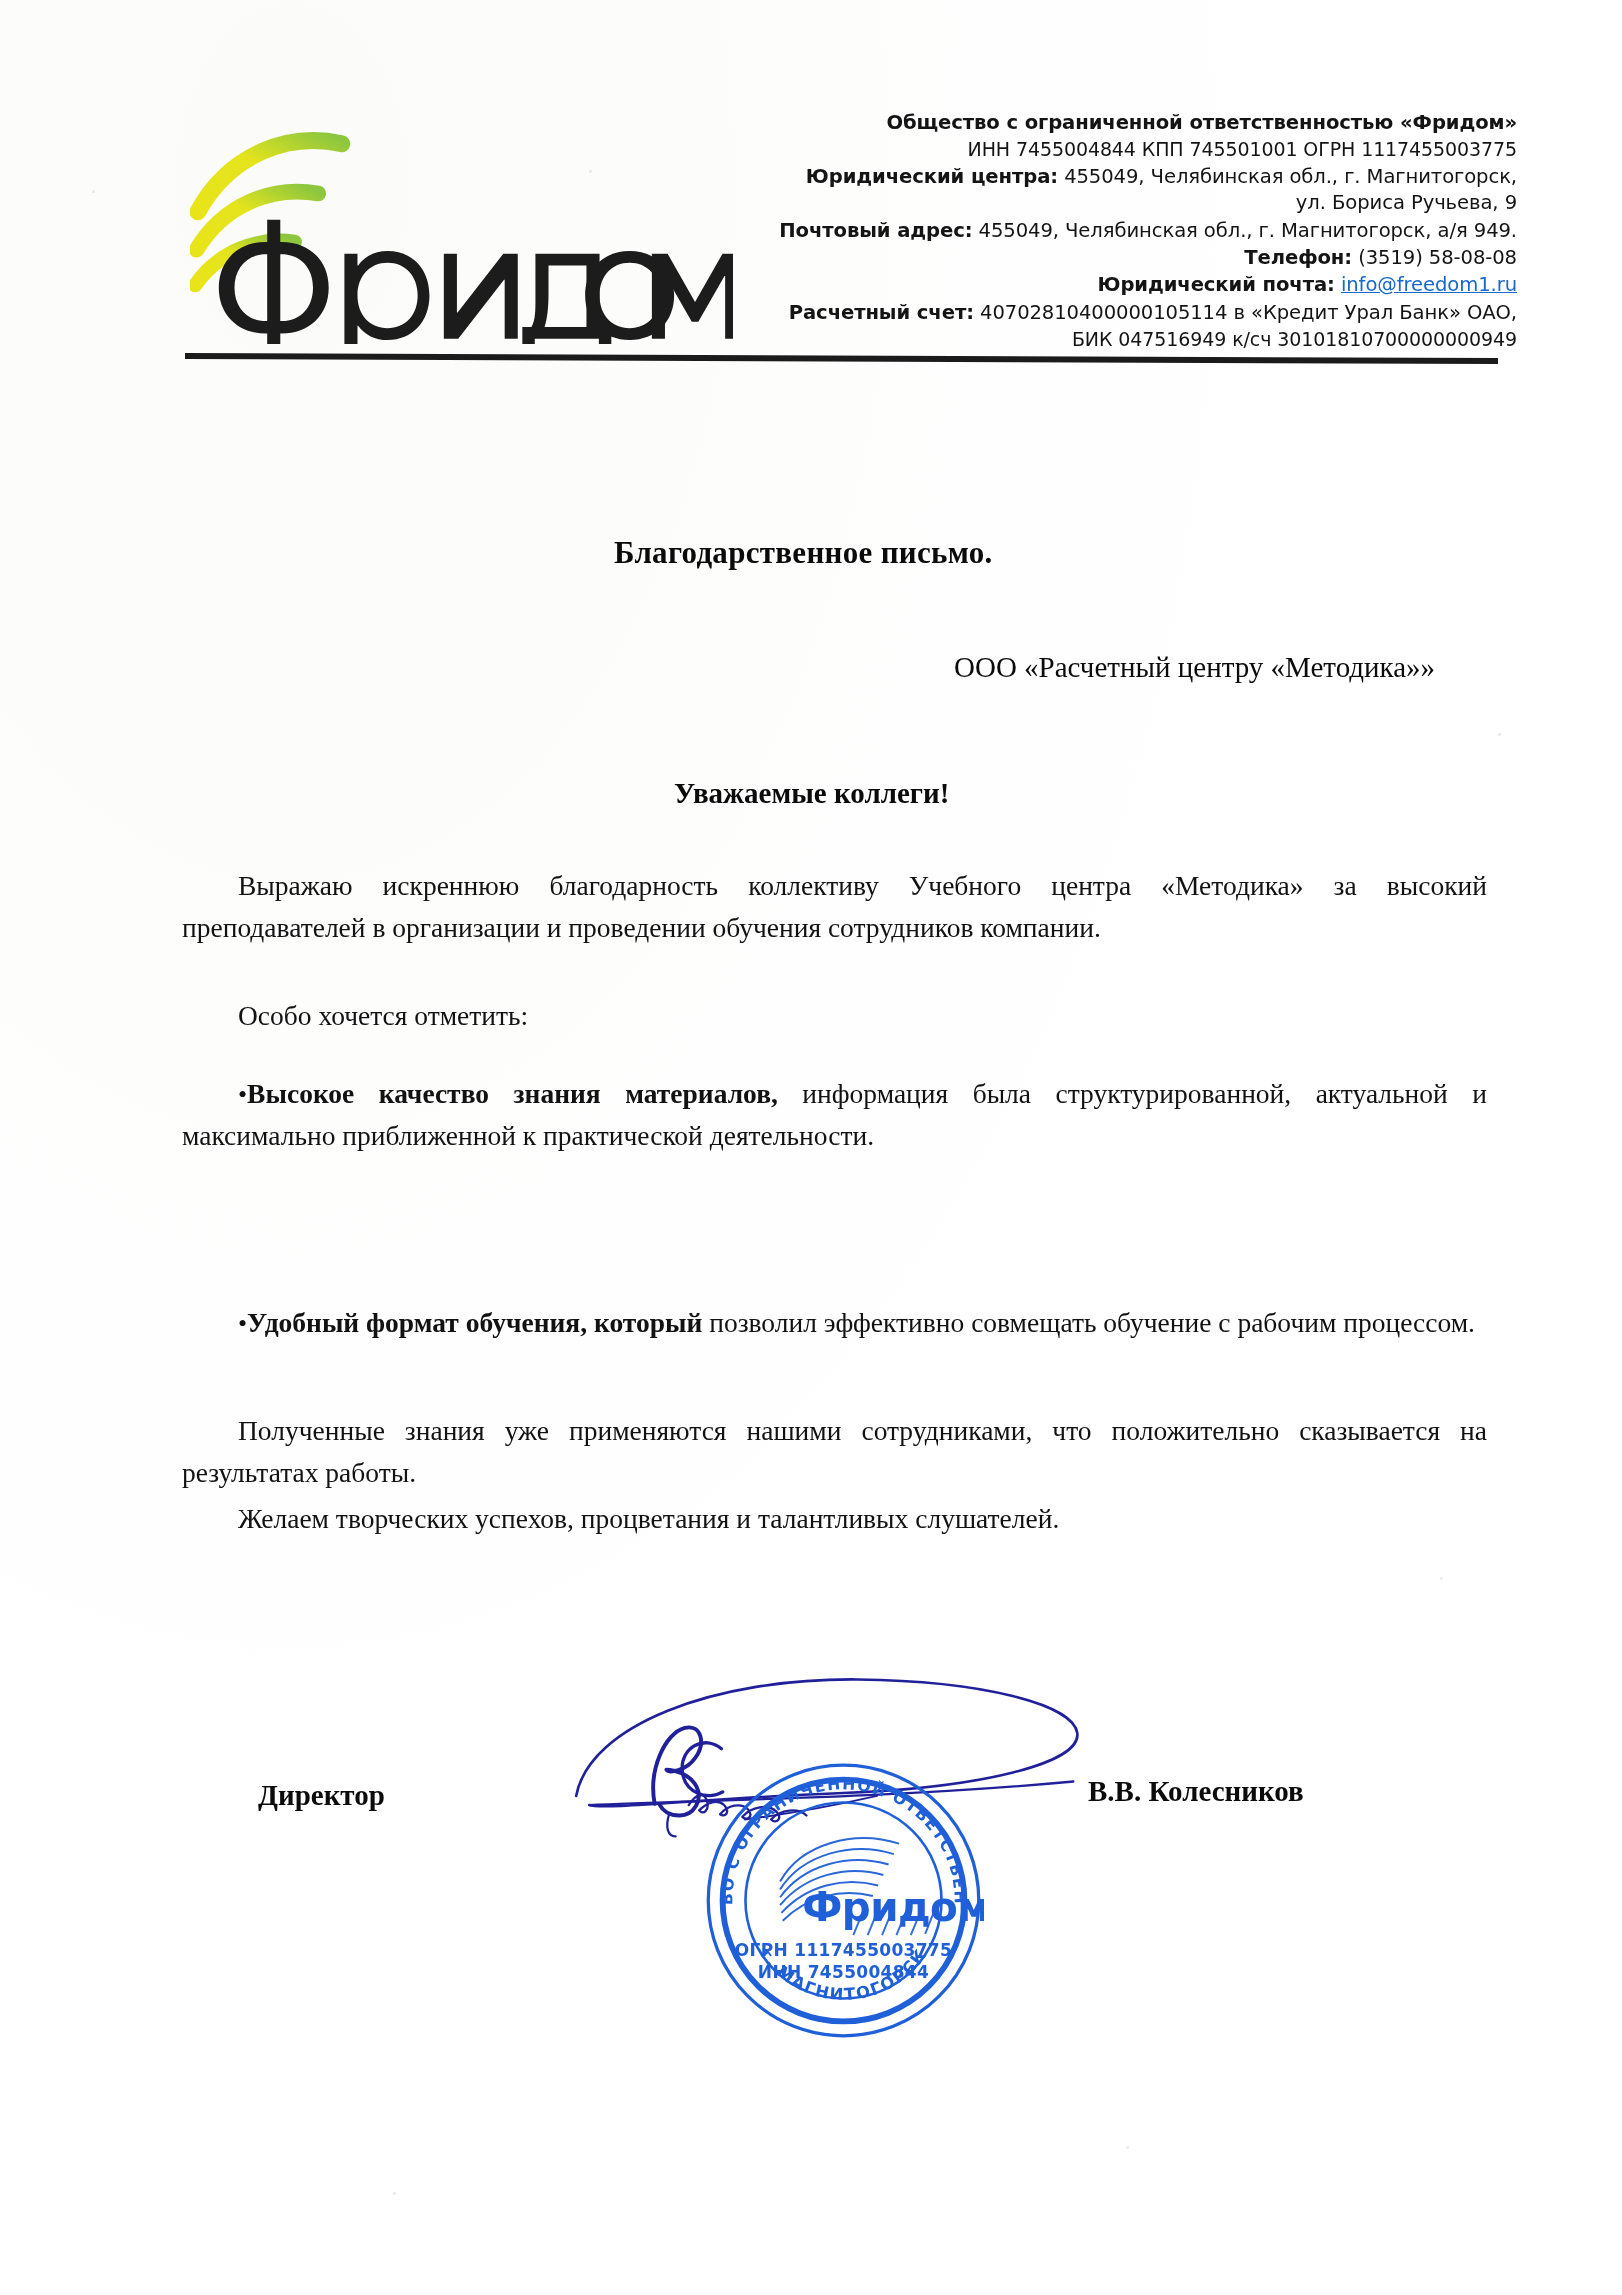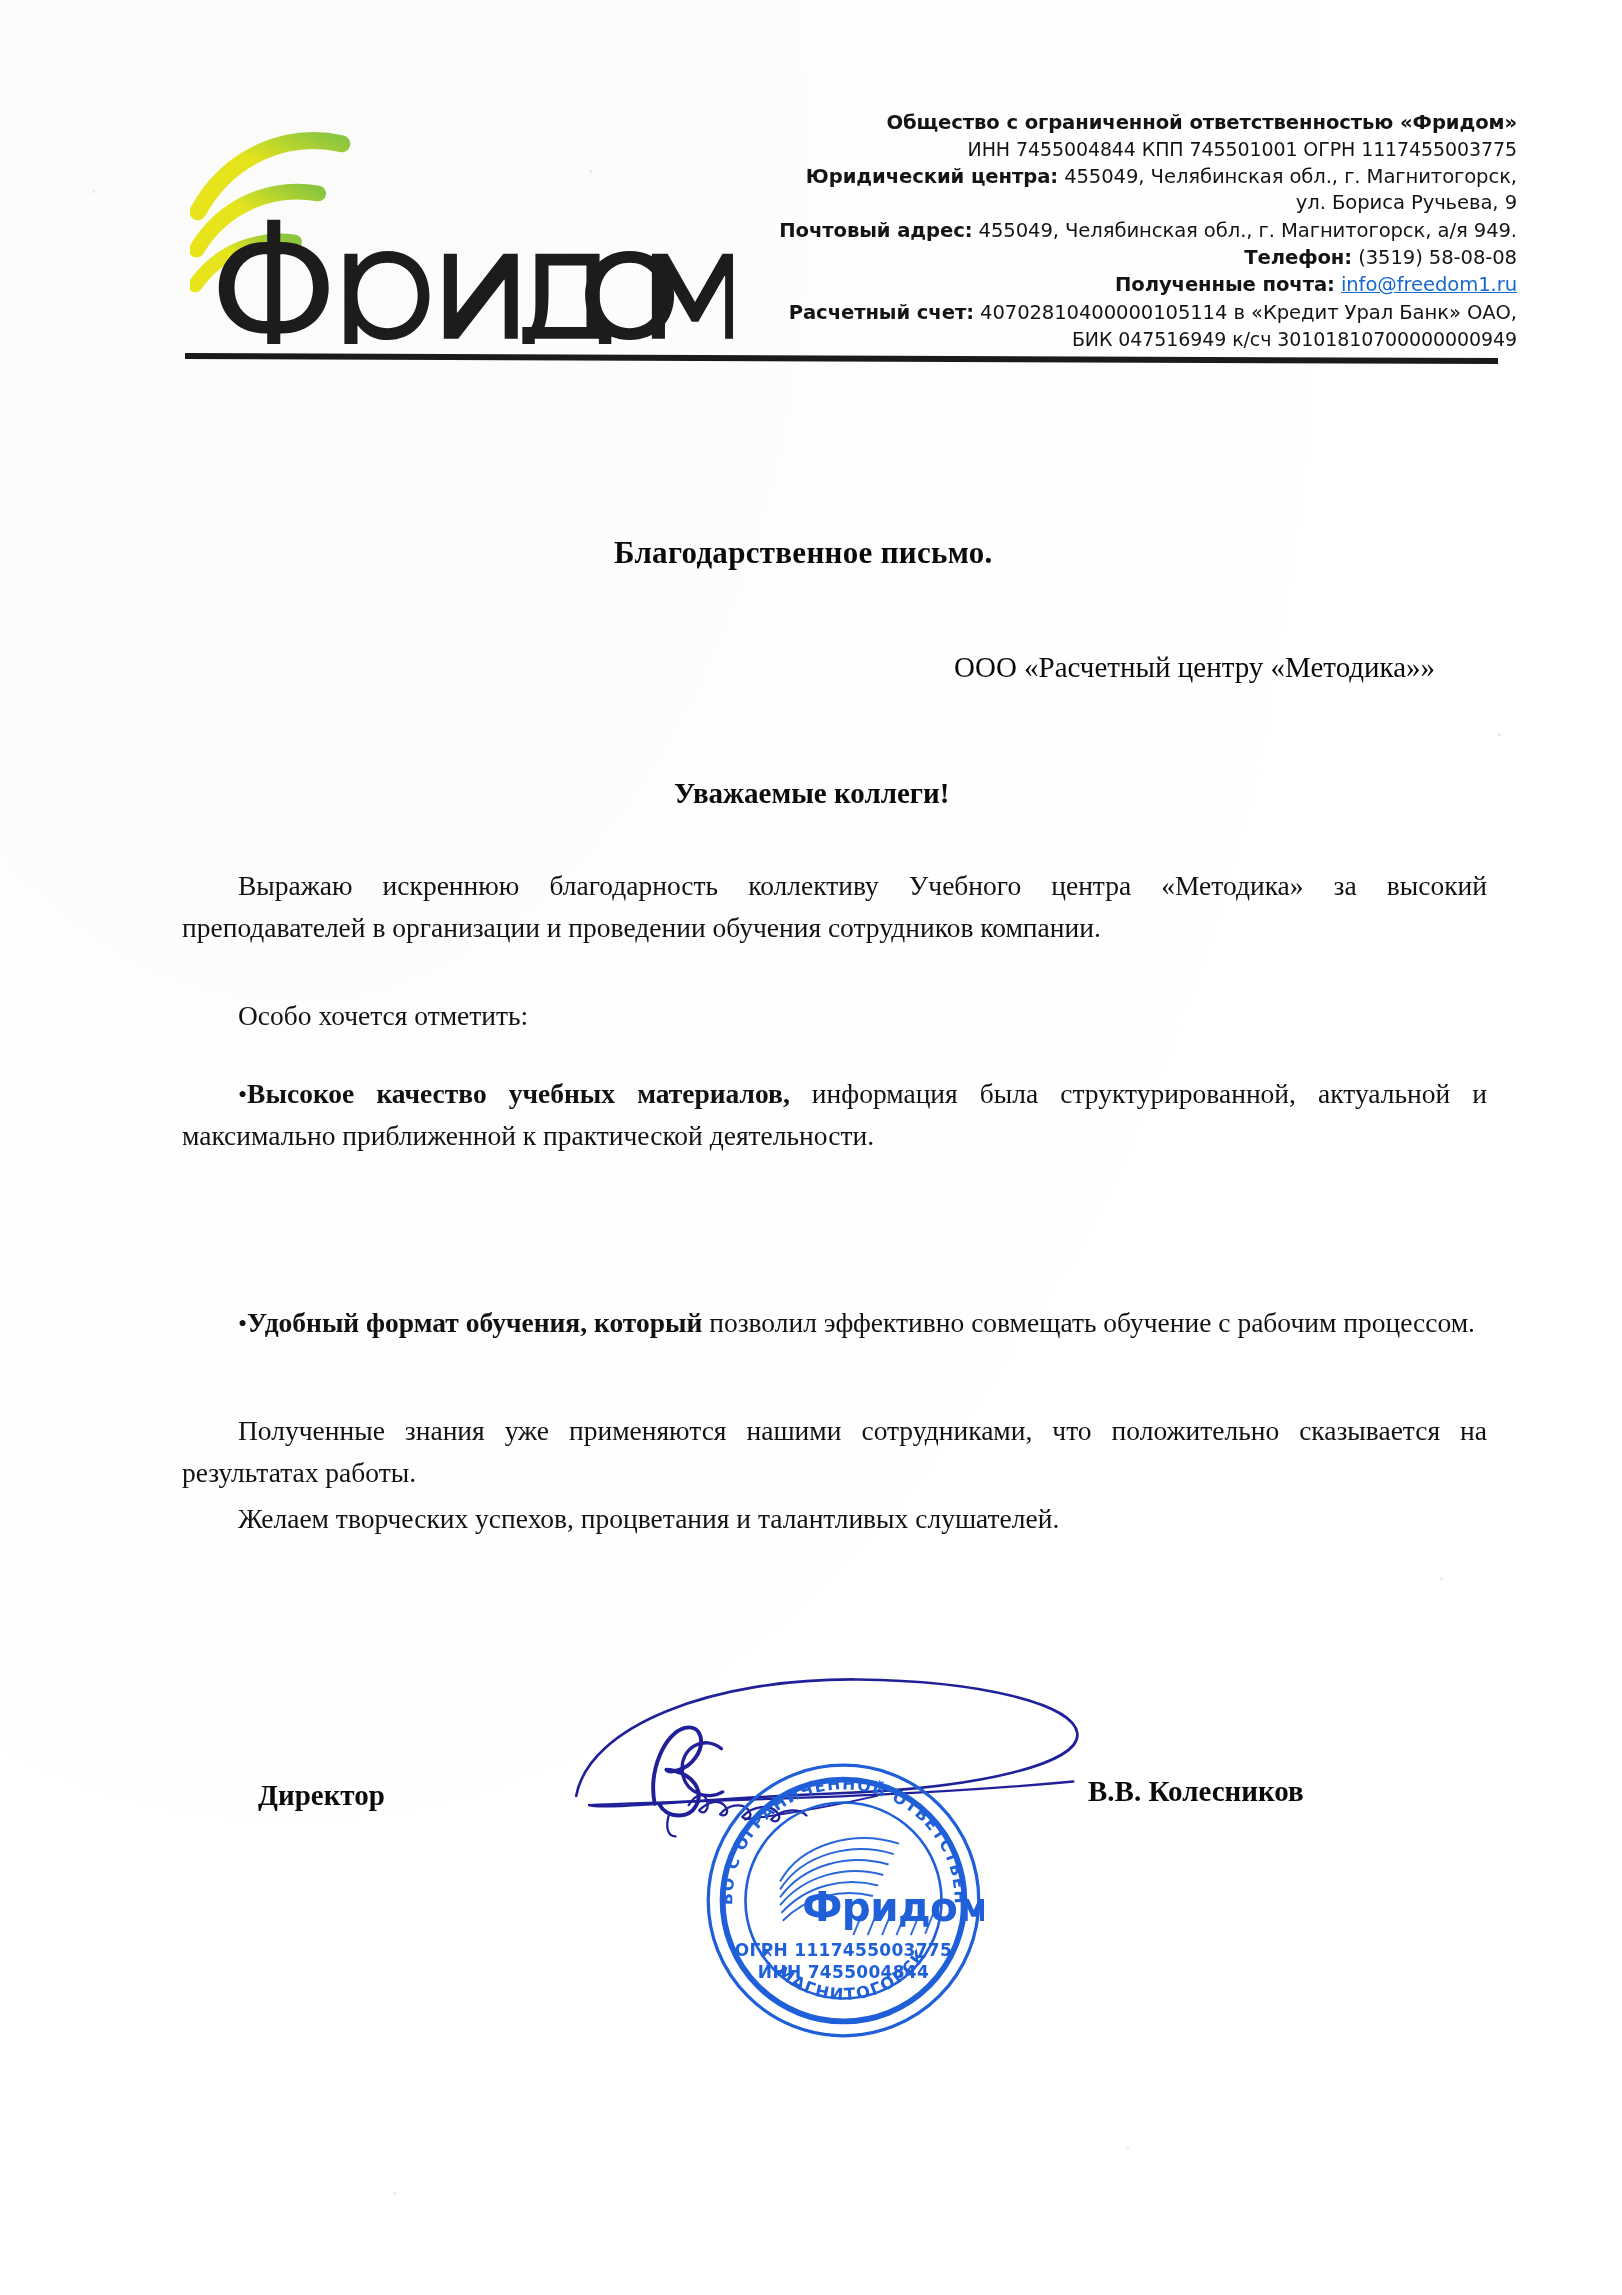--- a/index.html
+++ b/index.html
@@ -147,21 +147,21 @@
       </div>
       <div class="ln">
         <b>Почтовый адрес:</b>
         <span>455049, Челябинская обл., г. Магнитогорск, а/я 949.</span>
       </div>
       <div class="ln">
         <b>Телефон:</b>
         <span>(3519) 58-08-08</span>
       </div>
       <div class="ln">
-        <b>Полученные почта:</b>
+        <b>Юридический почта:</b>
         <a class="mail-link" href="#">info@freedom1.ru</a>
       </div>
       <div class="ln">
         <b>Расчетный счет:</b>
         <span>40702810400000105114 в «Кредит Урал Банк» ОАО,</span>
       </div>
       <div class="ln tight">БИК 047516949 к/сч 30101810700000000949</div>
     </div>
 
     <div class="rule"></div>
@@ -173,21 +173,21 @@
 
   <div class="para p-thanks">
     <span class="ind"></span><span>Выражаю искреннюю благодарность коллективу Учебного центра «Методика» за высокий преподавателей в организации и проведении обучения сотрудников компании.</span>
   </div>
 
   <div class="para p-note">
     <span class="ind"></span><span>Особо хочется отметить:</span>
   </div>
 
   <div class="para p-b1">
-    <span class="ind"></span><span class="bullet">•</span><b>Высокое качество учебных материалов,</b><span> информация была структурированной, актуальной и максимально приближенной к практической деятельности.</span>
+    <span class="ind"></span><span class="bullet">•</span><b>Высокое качество знания материалов,</b><span> информация была структурированной, актуальной и максимально приближенной к практической деятельности.</span>
   </div>
 
 
   <div class="para p-b3">
     <span class="ind"></span><span class="bullet">•</span><b>Удобный формат обучения, который</b><span> позволил эффективно совмещать обучение с рабочим процессом.</span>
   </div>
 
   <div class="para p-apply">
     <span class="ind"></span><span>Полученные знания уже применяются нашими сотрудниками, что положительно сказывается на результатах работы.</span>
   </div>

